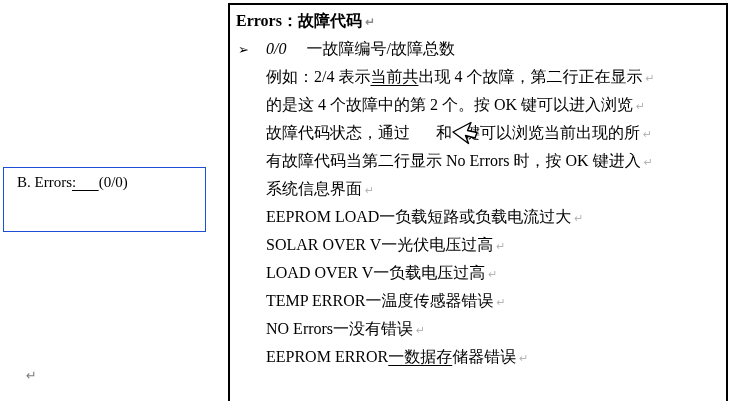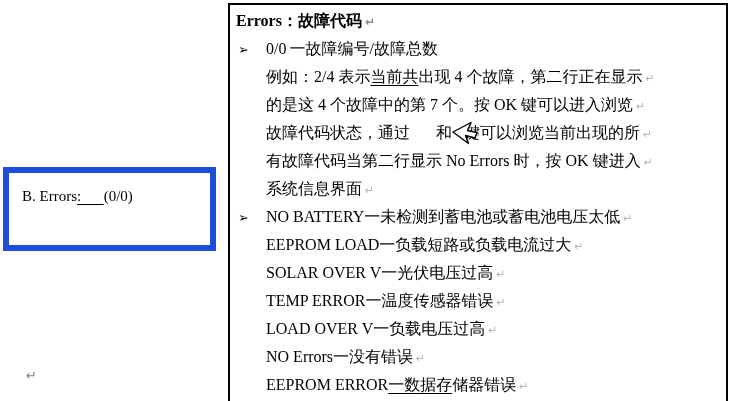--- a/index.html
+++ b/index.html
@@ -1,35 +1,35 @@
 <!DOCTYPE html>
 <html><head>
 <meta charset="utf-8">
 <style>
   html,body{margin:0;padding:0;width:730px;height:401px;overflow:hidden;background:#fff;
     font-family:"Liberation Serif","DejaVu Serif",serif;color:#000;}
   .page{position:relative;width:730px;height:401px;background:#fff;}
 
   
   .left-box{position:absolute;left:3px;top:167px;width:201px;height:63px;
-    border:6px solid #1d4ed8;font-size:15px;line-height:28px;padding-top:9px;
+    border:1px solid #1d4ed8;font-size:15px;line-height:28px;
     white-space:nowrap;overflow:hidden;}
   .lb-line1{padding-left:13px;}
   .lb-line2{padding-left:37px;margin-top:32px;}
 
   
   .right-box{position:absolute;left:228px;top:3px;width:490px;height:390px;
     border:2px solid #000;font-size:16px;line-height:28px;padding:2px 0 7px 6px;
     white-space:nowrap;overflow:hidden;}
   .rline{height:28px;}
   .heading{font-weight:bold;}
   .bullet{padding-left:2px;}
   .bullet .bglyph{display:inline-block;width:28px;font-size:13px;}
   .cont{padding-left:30px;}
-  .code{margin-right:3px;}
+  .code{margin-right:20px;font-style:italic;}
 
   .wavy{text-decoration-line:underline;text-decoration-style:wavy;
     text-decoration-color:#3e6fd8;text-decoration-thickness:1px;text-underline-offset:3px;text-decoration:underline;}
 
   .gap1{display:inline-block;width:26px;}
   .gap2{display:inline-block;width:12px;}
 
   
   .ret{color:#b5b5b5;font-size:11px;margin-left:3px;font-family:"DejaVu Sans",sans-serif;}
   .ret-dark{color:#8a8a8a;font-size:12px;}
@@ -49,37 +49,36 @@
     <div class="lb-line2"><span>No&nbsp;&nbsp;Errors.</span><span class="ret ret-dark">↵</span></div>
   </div>
 
   <div class="right-box">
     <div class="rline heading"><span>Errors：</span><span>故障代码</span><span class="ret ret-dark">↵</span></div>
 
     <div class="rline bullet"><span class="bglyph">➢</span><span class="code">0/0</span><span>一故障编号/故障总数</span></div>
 
     <div class="rline cont"><span>例如：2/4 表示</span><span class="wavy">当前共</span><span>出现 4 个故障，第二行正在显示</span><span class="ret">↵</span></div>
 
-    <div class="rline cont"><span>的是这 4 个故障中的第 7 个。按 OK 键可以进入浏览</span><span class="ret">↵</span></div>
+    <div class="rline cont"><span>的是这 4 个故障中的第 2 个。按 OK 键可以进入浏览</span><span class="ret">↵</span></div>
 
     <div class="rline cont"><span>故障代码状态，通过</span><span class="gap1"></span><span>和</span><span class="gap2"></span><span>键可以浏览当前出现的所</span><span class="ret">↵</span></div>
 
     <div class="rline cont"><span>有故障代码当第二行显示 No Errors 时，按 OK 键进入</span><span class="ret">↵</span></div>
 
     <div class="rline cont"><span>系统信息界面</span><span class="ret">↵</span></div>
 
-    <div class="rline bullet"><span class="bglyph">➢</span><span>NO BATTERY一未检测到蓄电池或蓄电池电压太低</span><span class="ret">↵</span></div>
 
     <div class="rline cont"><span>EEPROM LOAD一负载短路或负载电流过大</span><span class="ret">↵</span></div>
 
     <div class="rline cont"><span>SOLAR OVER V一光伏电压过高</span><span class="ret">↵</span></div>
 
+    <div class="rline cont"><span>LOAD OVER V一负载电压过高</span><span class="ret">↵</span></div>
+
     <div class="rline cont"><span>TEMP ERROR一温度传感器错误</span><span class="ret">↵</span></div>
-
-    <div class="rline cont"><span>LOAD OVER V一负载电压过高</span><span class="ret">↵</span></div>
 
     <div class="rline cont"><span>NO Errors一没有错误</span><span class="ret">↵</span></div>
 
     <div class="rline cont"><span>EEPROM ERROR</span><span class="wavy">一数据存</span><span>储器错误</span><span class="ret">↵</span></div>
   </div>
 
   <div class="page-ret">↵</div>
 
   <svg class="cursor" viewBox="0 0 27 25">
     <polygon points="1,11 19,1.5 15.5,9.5 25,11.5 23,17 13.5,14.5 16.5,22.5" fill="#ffffff" stroke="#000000" stroke-width="1.4" stroke-linejoin="round"></polygon>

